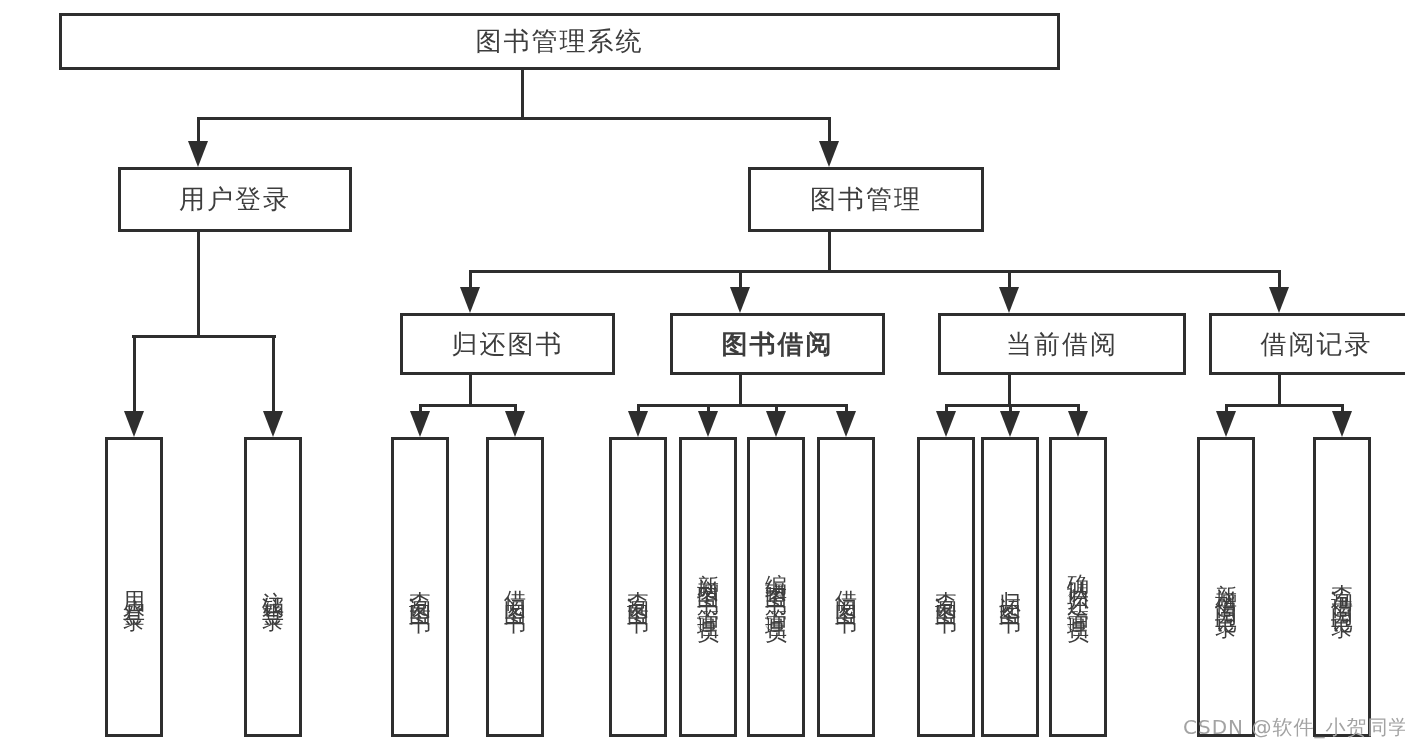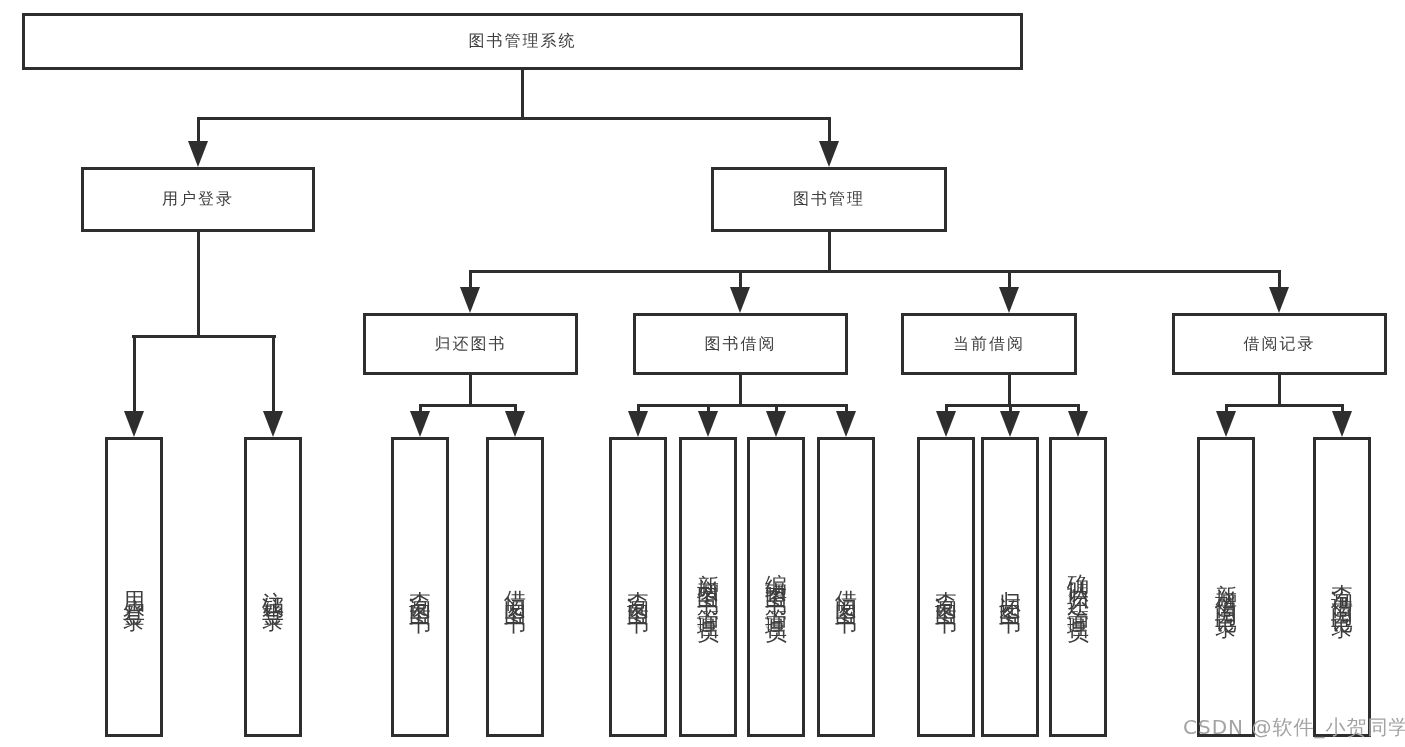--- a/index.html
+++ b/index.html
@@ -3,21 +3,21 @@
 <meta charset="utf-8">
 <style>
   html,body{margin:0;padding:0;background:#ffffff;}
   .canvas{
     position:relative;width:1405px;height:747px;background:#ffffff;
     font-family:"DejaVu Sans","Liberation Sans",sans-serif;overflow:hidden;
   }
   .box{
     position:absolute;box-sizing:border-box;border:3px solid #2e2e2e;background:#ffffff;
     display:flex;align-items:center;justify-content:center;
-    font-size:16px;color:#3d3d3d;letter-spacing:2px;white-space:nowrap;
+    font-size:26px;color:#3d3d3d;letter-spacing:2px;white-space:nowrap;margin-left:37px;
   }
   .vbox{
     position:absolute;box-sizing:border-box;border:3px solid #2e2e2e;background:#ffffff;
     top:437px;width:58px;height:300px;
     display:flex;align-items:center;justify-content:center;
     writing-mode:vertical-rl;text-orientation:mixed;
     font-size:22px;color:#3d3d3d;letter-spacing:7px;line-height:1;
   }
   .line{position:absolute;background:#2e2e2e;}
   .arrow{
@@ -67,24 +67,24 @@
   <div class="line" style="left:739px;top:270px;width:3px;height:18px;"></div>
   <div class="arrow" style="left:730px;top:287px;"></div>
   <div class="line" style="left:1008px;top:270px;width:3px;height:18px;"></div>
   <div class="arrow" style="left:999px;top:287px;"></div>
   <div class="line" style="left:1278px;top:270px;width:3px;height:18px;"></div>
   <div class="arrow" style="left:1269px;top:287px;"></div>
 
   <div class="box" style="left:363px;top:313px;width:215px;height:62px;">
     <span>归还图书</span>
   </div>
-  <div class="box" style="left:633px;top:313px;width:215px;height:62px;">
+  <div class="box" style="left:633px;top:313px;width:215px;height:62px;font-weight:bold;">
     <span>图书借阅</span>
   </div>
-  <div class="box" style="left:901px;top:313px;width:176px;height:62px;">
+  <div class="box" style="left:901px;top:313px;width:248px;height:62px;">
     <span>当前借阅</span>
   </div>
   <div class="box" style="left:1172px;top:313px;width:215px;height:62px;">
     <span>借阅记录</span>
   </div>
 
   <div class="line" style="left:469px;top:375px;width:3px;height:31px;"></div>
   <div class="line" style="left:419px;top:404px;width:98px;height:3px;"></div>
   <div class="line" style="left:419px;top:404px;width:3px;height:11px;"></div>
   <div class="arrow" style="left:410px;top:411px;"></div>

